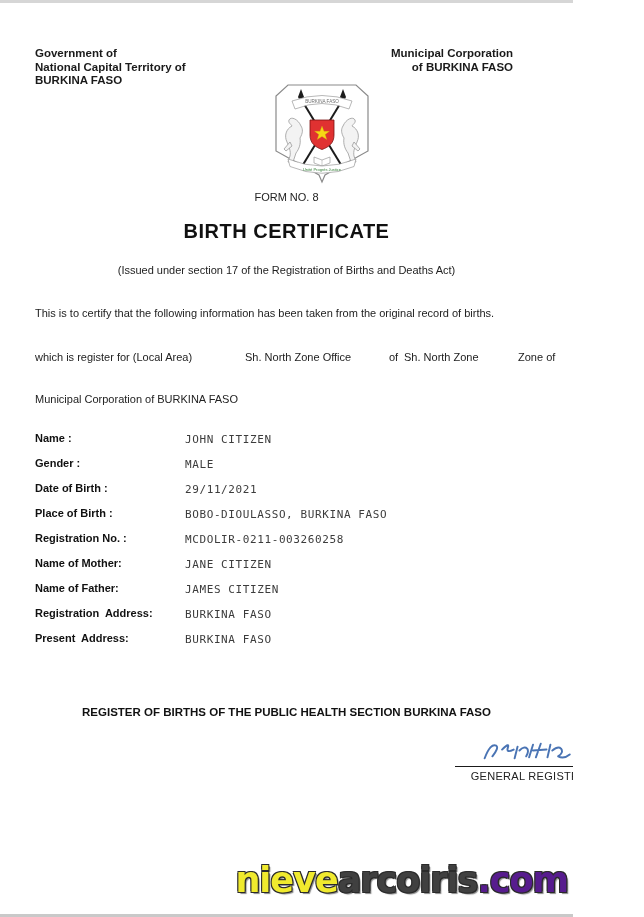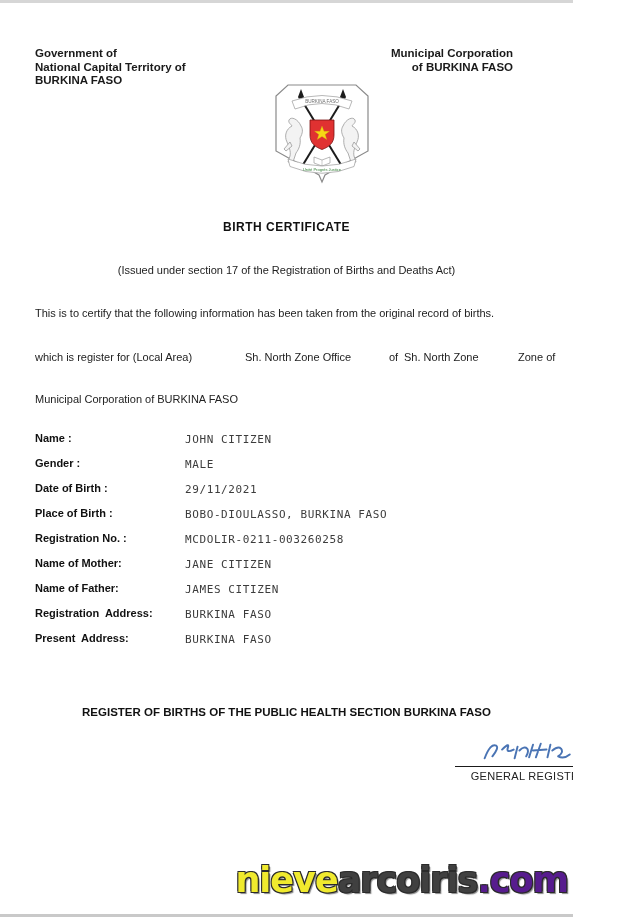--- a/index.html
+++ b/index.html
@@ -13,21 +13,21 @@
   .edge-bottom { bottom:0; background:#c9c9c9; }
 
   .hdr { position:absolute; top:47px; font-size:11.5px; font-weight:bold; line-height:13.5px; }
   .hdr-left { left:35px; text-align:left; }
   .hdr-right { right:60px; text-align:right; }
 
   .emblem { position:absolute; left:270px; top:83px; width:104px; height:103px; }
 
   .form-no { position:absolute; top:191px; left:0; right:0; text-align:center; font-size:11px; color:#222; }
   .title { position:absolute; top:220px; left:0; right:0; text-align:center;
-           font-size:12px; font-weight:bold; letter-spacing:0.5px; color:#111; }
+           font-size:20px; font-weight:bold; letter-spacing:0.5px; color:#111; }
   .subtitle { position:absolute; top:264px; left:0; right:0; text-align:center; font-size:11px; color:#222; }
 
   .certify { position:absolute; top:307px; left:35px; right:35px; font-size:11px; color:#222; }
 
   .register-line { position:absolute; top:351px; left:0; right:0; height:14px; font-size:11px; color:#222; }
   .register-line span { position:absolute; white-space:nowrap; }
   .rl-prefix { left:35px; }
   .rl-office { left:245px; }
   .rl-of     { left:389px; }
   .rl-zone   { left:404px; }
@@ -99,20 +99,21 @@
     <path d="M40 37 H64 V52 C64 60 59 64 52 66.5 C45 64 40 60 40 52 Z" fill="#e03131" stroke="#7c1212" stroke-width="0.8"></path>
     <polygon points="52,43 54,48.2 59.5,48.2 55.2,51.4 56.8,56.6 52,53.4 47.2,56.6 48.8,51.4 44.5,48.2 50,48.2" fill="#f6d715" stroke="#caa50c" stroke-width="0.3"></polygon>
 
     <path d="M44 74 L52 77 L60 74 L60 80 L52 83 L44 80 Z" fill="#ffffff" stroke="#9a9a9a" stroke-width="0.7"></path>
     <line x1="52" y1="77" x2="52" y2="83" stroke="#9a9a9a" stroke-width="0.5"></line>
 
     <path d="M18 76 Q52 90 86 76 L84 83.5 Q52 97 20 83.5 Z" fill="#ffffff" stroke="#9a9a9a" stroke-width="0.7"></path>
     <text x="52" y="87.5" text-anchor="middle" font-size="4" fill="#2e7d32" font-family="Liberation Sans, sans-serif">Unité  Progrès  Justice</text>
   </svg>
 
+  <div class="form-no">FORM NO. 8</div>
   <div class="title">BIRTH CERTIFICATE</div>
   <div class="subtitle">(Issued under section 17 of the Registration of Births and Deaths Act)</div>
 
   <div class="certify">This is to certify that the following information has been taken from the original record of births.</div>
 
   <div class="register-line">
     <span class="rl-prefix">which is register for (Local Area)</span>
     <span class="rl-office">Sh. North Zone Office</span>
     <span class="rl-of">of</span>
     <span class="rl-zone">Sh. North Zone</span>

